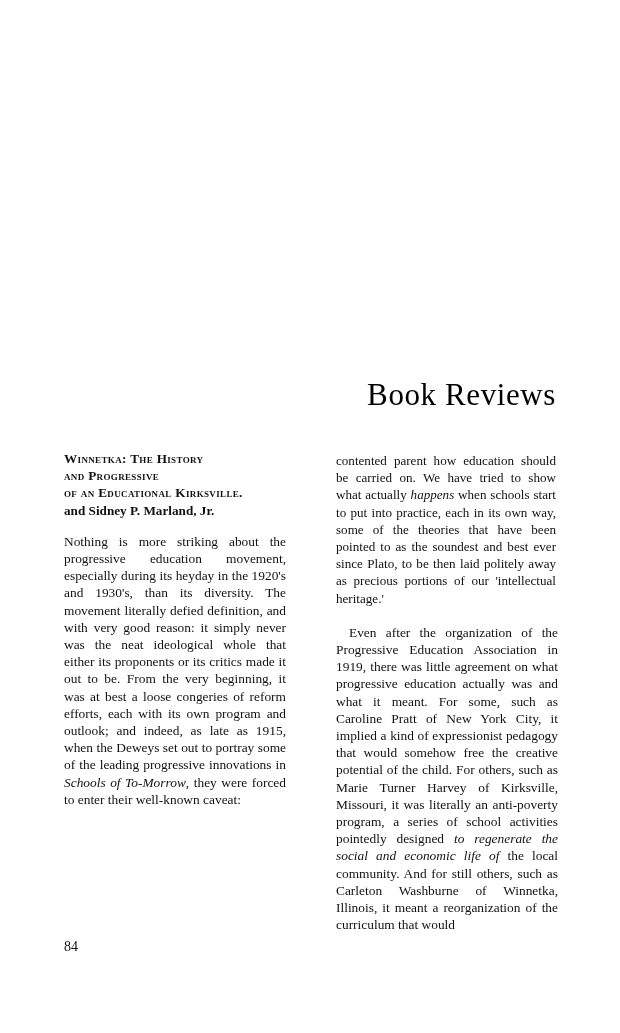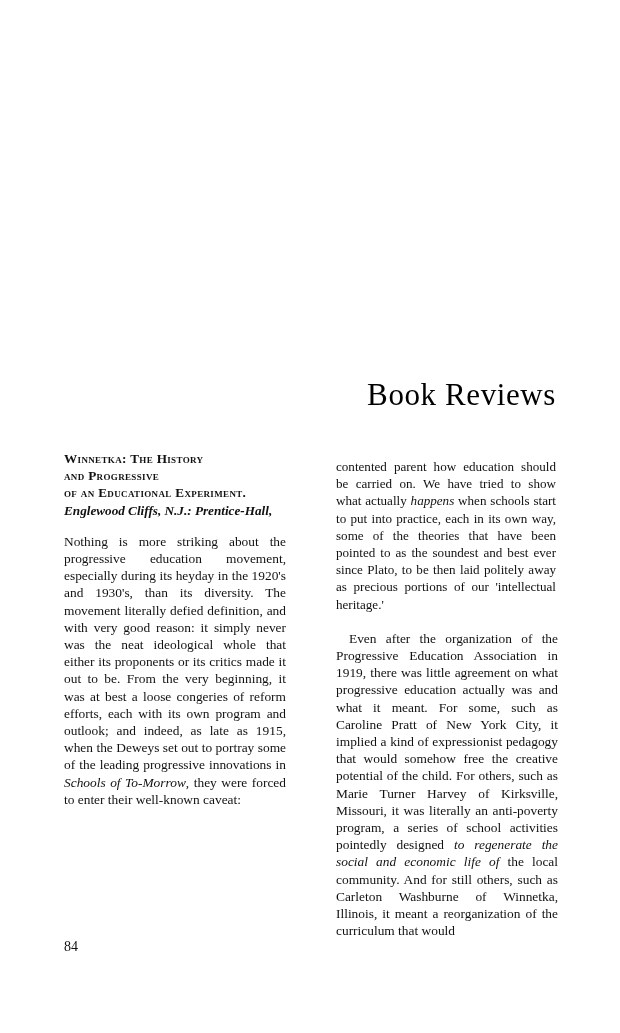--- a/index.html
+++ b/index.html
@@ -116,32 +116,32 @@
 
   <h1 class="section-title">Book Reviews</h1>
 
   <div class="columns">
 
     <div class="col col-left">
 
       <div class="citation">
         <span class="sc">Winnetka: The History</span>
         <span class="sc">and Progressive</span>
-        <span class="sc">of an Educational Experiment.</span>
-        <span class="ital">Englewood Cliffs, N.J.: Prentice-Hall,</span>
+        <span class="sc">of an Educational Kirksville.</span>
+        <span class="plain">and Sidney P. Marland, Jr.</span>
       </div>
 
       <p class="body tight"><span>Nothing is more striking about the progressive education movement, especially during its heyday in the 1920's and 1930's, than its diversity. The movement literally defied definition, and with very good reason: it simply never was the neat ideological whole that either its proponents or its critics made it out to be. From the very beginning, it was at best a loose congeries of reform efforts, each with its own program and outlook; and indeed, as late as 1915, when the Deweys set out to portray some of the leading progressive innovations in </span><span class="ital-run">Schools of To-Morrow</span><span>, they were forced to enter their well-known caveat:</span></p>
 
 
     </div>
 
     <div class="col col-right">
 
-      <blockquote class="quote" style="margin-top:8px; padding-left:0;">
+      <blockquote class="quote" style="margin-top:2px; padding-left:0;">
         <p><span>contented parent how education should be carried on. We have tried to show what actually </span><span class="ital-run">happens</span><span> when schools start to put into practice, each in its own way, some of the theories that have been pointed to as the soundest and best ever since Plato, to be then laid politely away as precious portions of our 'intellectual heritage.'</span></p>
       </blockquote>
 
       <p class="body indent-first" style="margin-top:17px;"><span>Even after the organization of the Progressive Education Association in 1919, there was little agreement on what progressive education actually was and what it meant. For some, such as Caroline Pratt of New York City, it implied a kind of expressionist pedagogy that would somehow free the creative potential of the child. For others, such as Marie Turner Harvey of Kirksville, Missouri, it was literally an anti-poverty program, a series of school activities pointedly designed </span><span class="ital-run">to regenerate the social and economic life of</span><span> the local community. And for still others, such as Carleton Washburne of Winnetka, Illinois, it meant a reorganization of the curriculum that would</span></p>
 
     </div>
 
   </div>
 
   <div class="folio">84</div>

